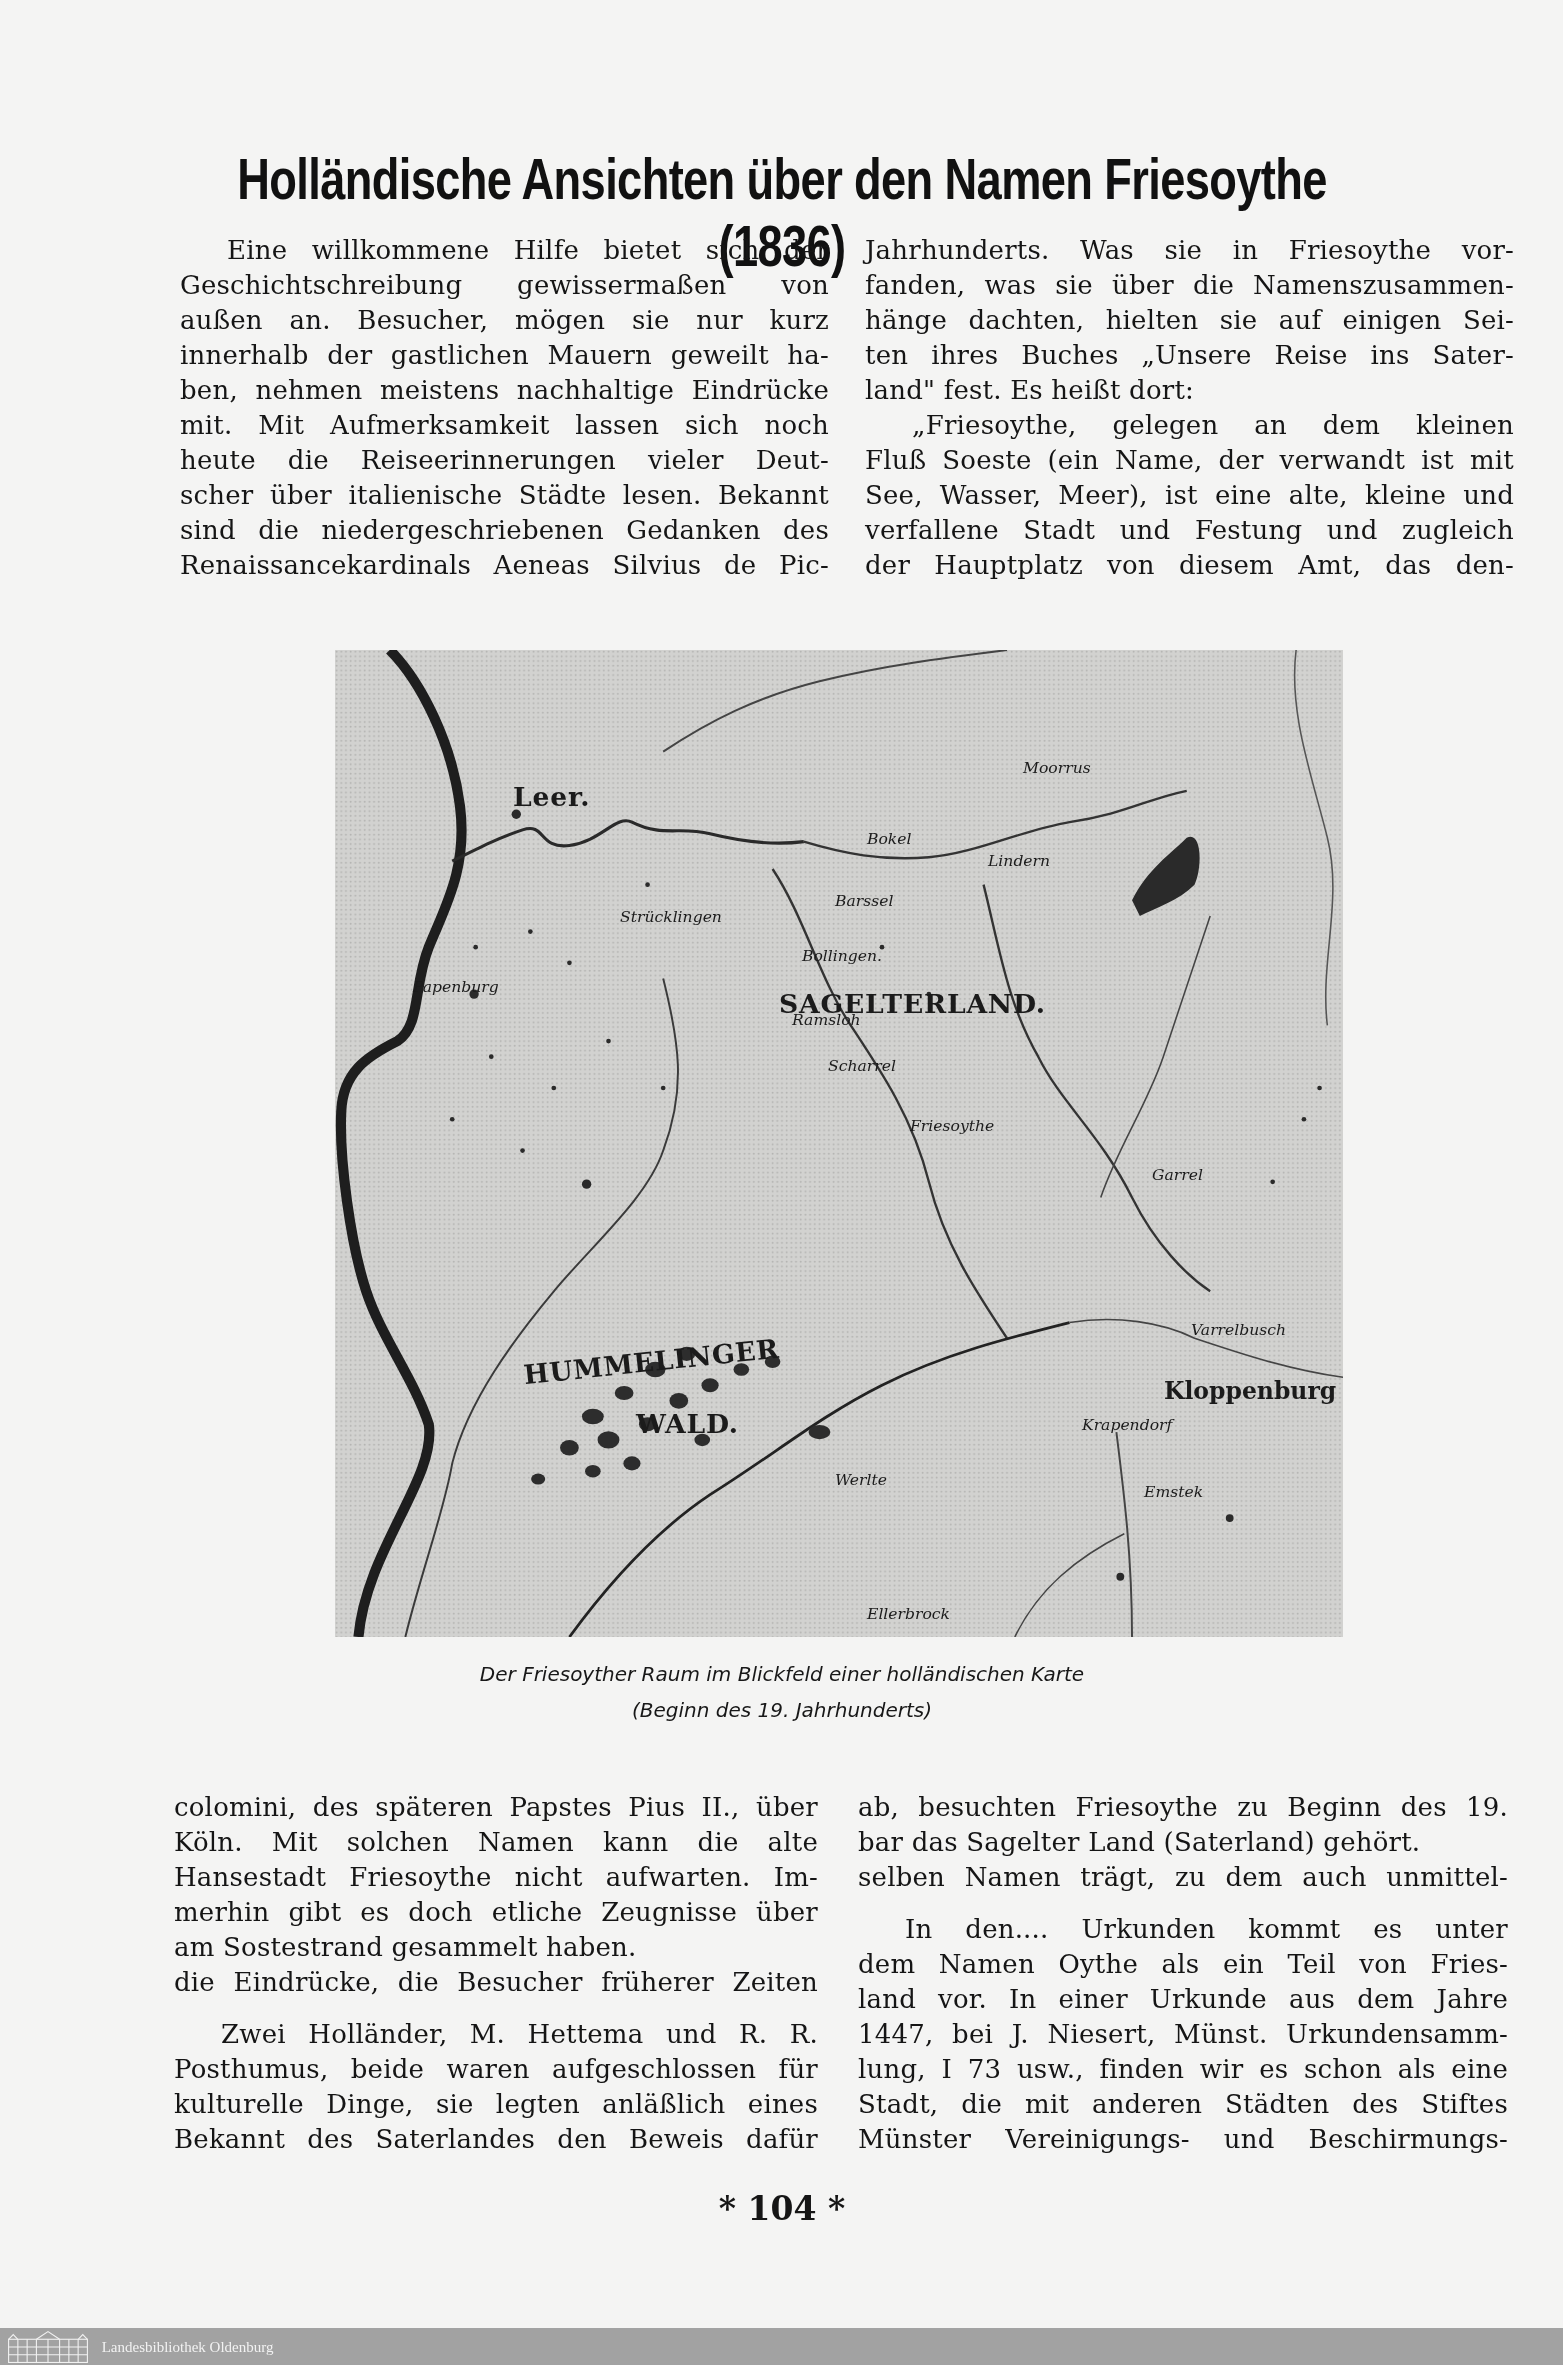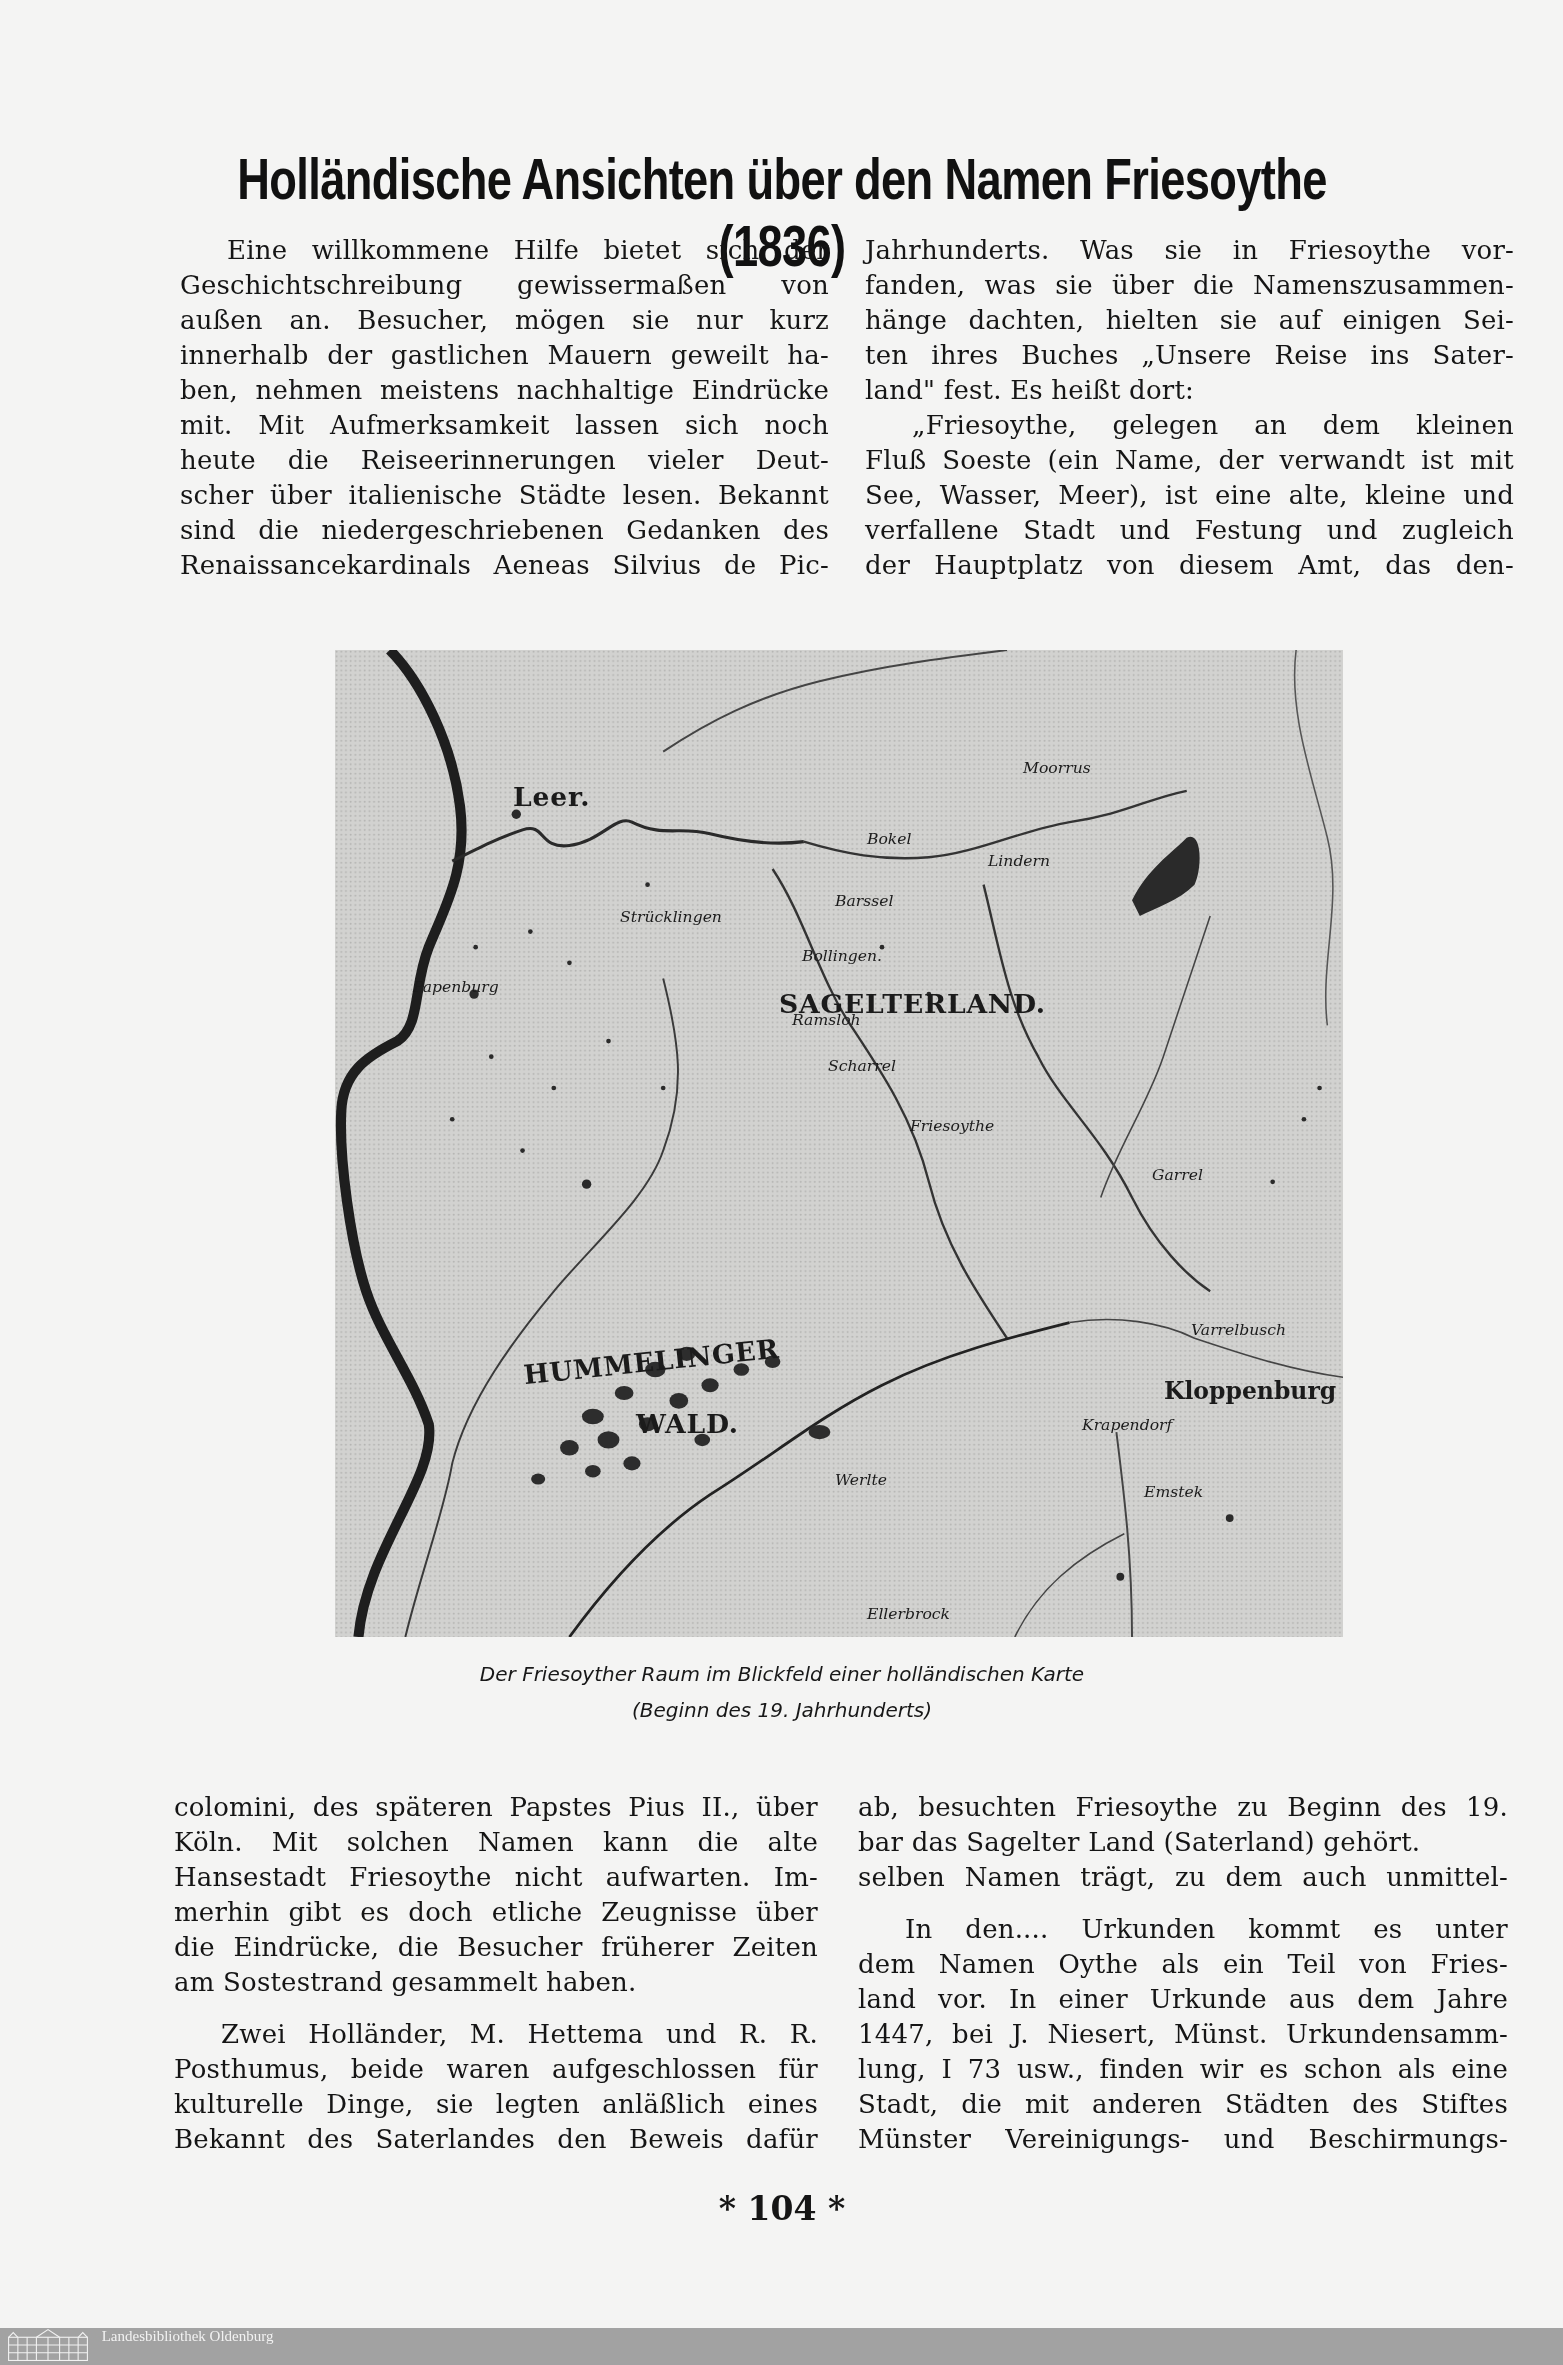--- a/index.html
+++ b/index.html
@@ -46,21 +46,21 @@
     position: absolute; left: 0; width: 1564px; text-align: center;
     font-family: "DejaVu Sans", sans-serif; font-style: italic;
     font-size: 20px; line-height: 36px; color: #181818;
   }
   .page-number {
     position: absolute; left: 0; width: 1564px; top: 2189px; text-align: center;
     font-family: "DejaVu Serif", serif; font-weight: bold; font-size: 33px;
   }
   .footer {
     position: absolute; left: 0; top: 2328px; width: 1564px; height: 38px;
-    background: #a2a2a2; display: flex; 
+    background: #a2a2a2; display: flex; align-items: center;
   }
   .footer .logo { width: 86px; height: 34px; margin-left: 4.7px; }
   .footer .lib {
     margin-left: 11px; color: #f2f2f2;
     font-family: "Liberation Serif", serif; font-size: 15px;
   }
 </style>
 </head>
 <body>
 
@@ -190,22 +190,22 @@
 
 <div class="caption" style="top:1656px;">Der Friesoyther Raum im Blickfeld einer holländischen Karte</div>
 <div class="caption" style="top:1692px;">(Beginn des 19. Jahrhunderts)</div>
 
 <div class="col" id="c3">
     <div>
       <span class="line">colomini, des späteren Papstes Pius II., über</span>
       <span class="line">Köln. Mit solchen Namen kann die alte</span>
       <span class="line">Hansestadt Friesoythe nicht aufwarten. Im-</span>
       <span class="line">merhin gibt es doch etliche Zeugnisse über</span>
+      <span class="line last">am Sostestrand gesammelt haben.</span>
       <span class="line">die Eindrücke, die Besucher früherer Zeiten</span>
-      <span class="line last">am Sostestrand gesammelt haben.</span>
     </div>
     <div style="margin-top: 17px;">
       <span class="line indent">Zwei Holländer, M. Hettema und R. R.</span>
       <span class="line">Posthumus, beide waren aufgeschlossen für</span>
       <span class="line">kulturelle Dinge, sie legten anläßlich eines</span>
       <span class="line">Bekannt des Saterlandes den Beweis dafür</span>
     </div>
   </div>
 <div class="col" id="c4">
     <div>

